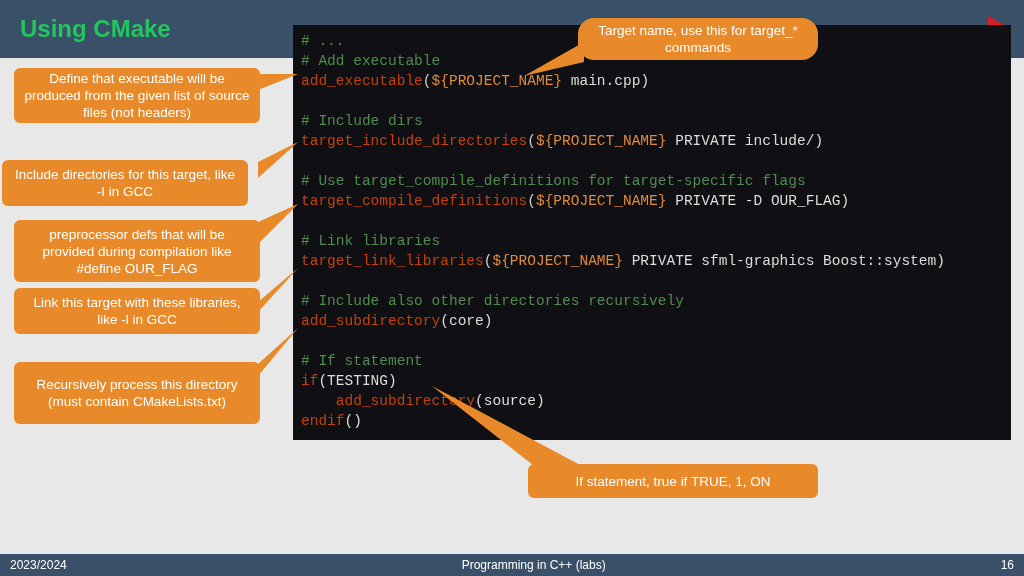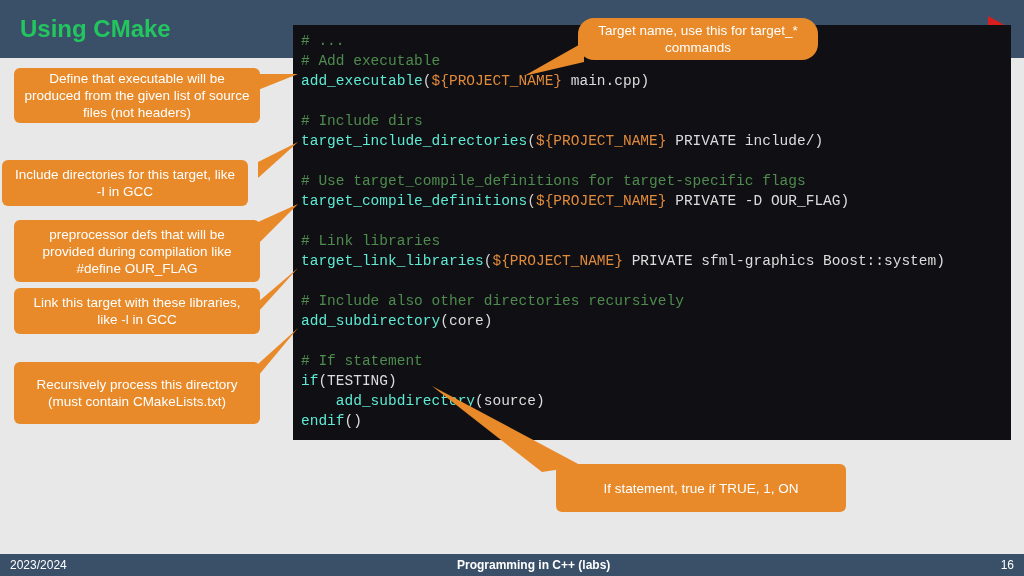--- a/index.html
+++ b/index.html
@@ -38,21 +38,21 @@
     height: 415px;
     background: #101014;
     font-family: Consolas, 'Courier New', monospace;
     font-size: 14.5px;
     line-height: 20px;
     padding: 6px 8px;
     color: #dcdcdc;
     white-space: pre;
   }
   .co { color: #4e8b4e; }  
-  .fn { color: #5eead4; }  
+  .fn { color: #c2410c; }  
   .va { color: #e08a3b; }  
   .tx { color: #dcdcdc; }  
   .si, .sc { color: #d0d0d0; } 
 
   .callout {
     position: absolute;
     background: #e88a2a;
     color: #fff;
     font-size: 13.5px;
     line-height: 17px;
@@ -82,21 +82,21 @@
     height: 22px;
     background: #3a5068;
     color: #fff;
     font-size: 12px;
     display: flex;
     align-items: center;
     justify-content: space-between;
     padding: 0 10px;
   }
   .footer-center {
-    font-weight: bold;
+    font-weight: normal;
   }
 </style>
 </head>
 <body>
 
 <div class="header">
   <div class="title">Using CMake</div>
 </div>
 
 <div class="play-icon">
@@ -161,21 +161,21 @@
   <polygon points="0,34 40,0 0,44" fill="#e88a2a"></polygon>
 </svg>
 
 <div class="callout" style="left:14px; top:362px; height:62px;">
   <span>Recursively process this directory (must contain CMakeLists.txt)</span>
 </div>
 <svg class="pointer" style="left:258px; top:328px;" width="40" height="48">
   <polygon points="0,36 40,0 0,48" fill="#e88a2a"></polygon>
 </svg>
 
-<div class="callout callout-bottom" style="left:556px; top:464px; height:48px;text-align:right;">
+<div class="callout callout-bottom" style="left:528px; top:464px; height:34px;text-align:right;">
   <span>If statement, true if TRUE, 1, ON</span>
 </div>
 <svg class="pointer" style="left:432px; top:386px;" width="150" height="86">
   <polygon points="0,0 150,80 110,86" fill="#e88a2a"></polygon>
 </svg>
 
 <div class="footer">
   <span>2023/2024</span>
   <span class="footer-center">Programming in C++ (labs)</span>
   <span>16</span>

